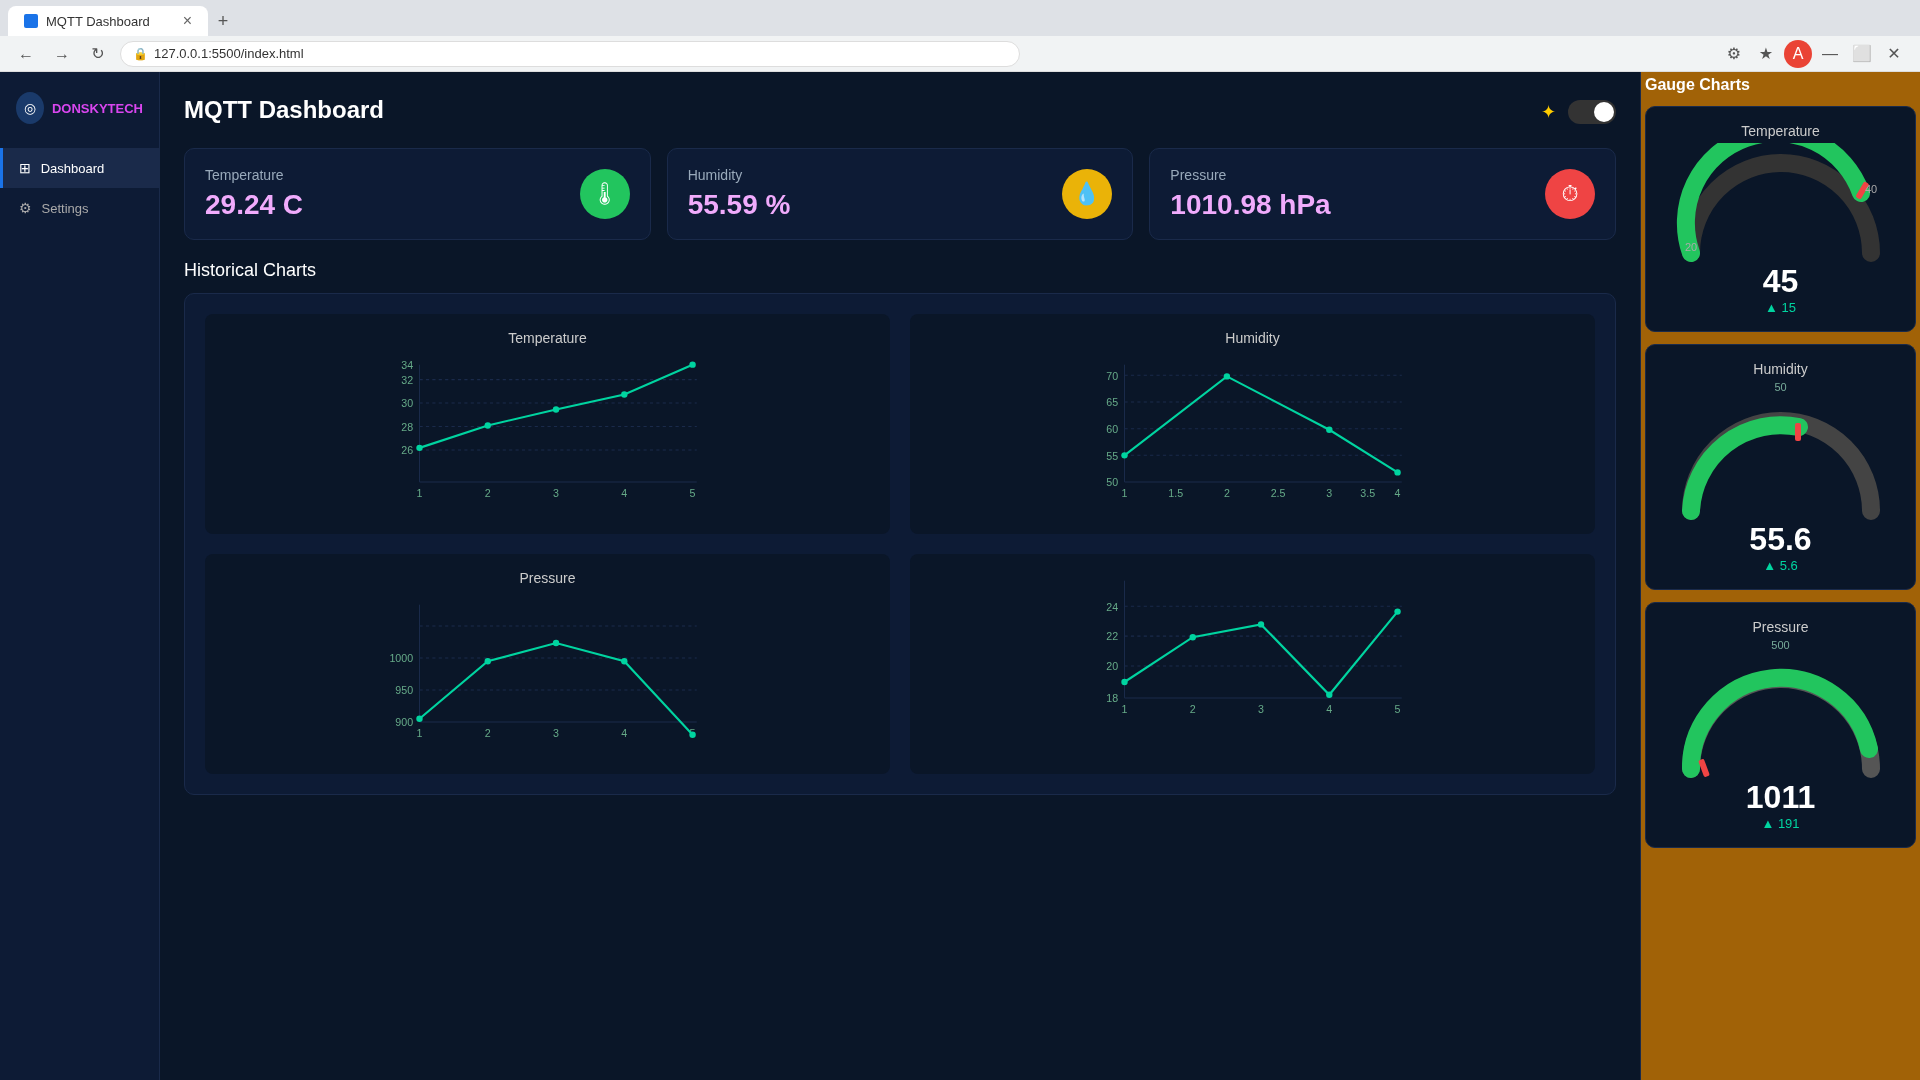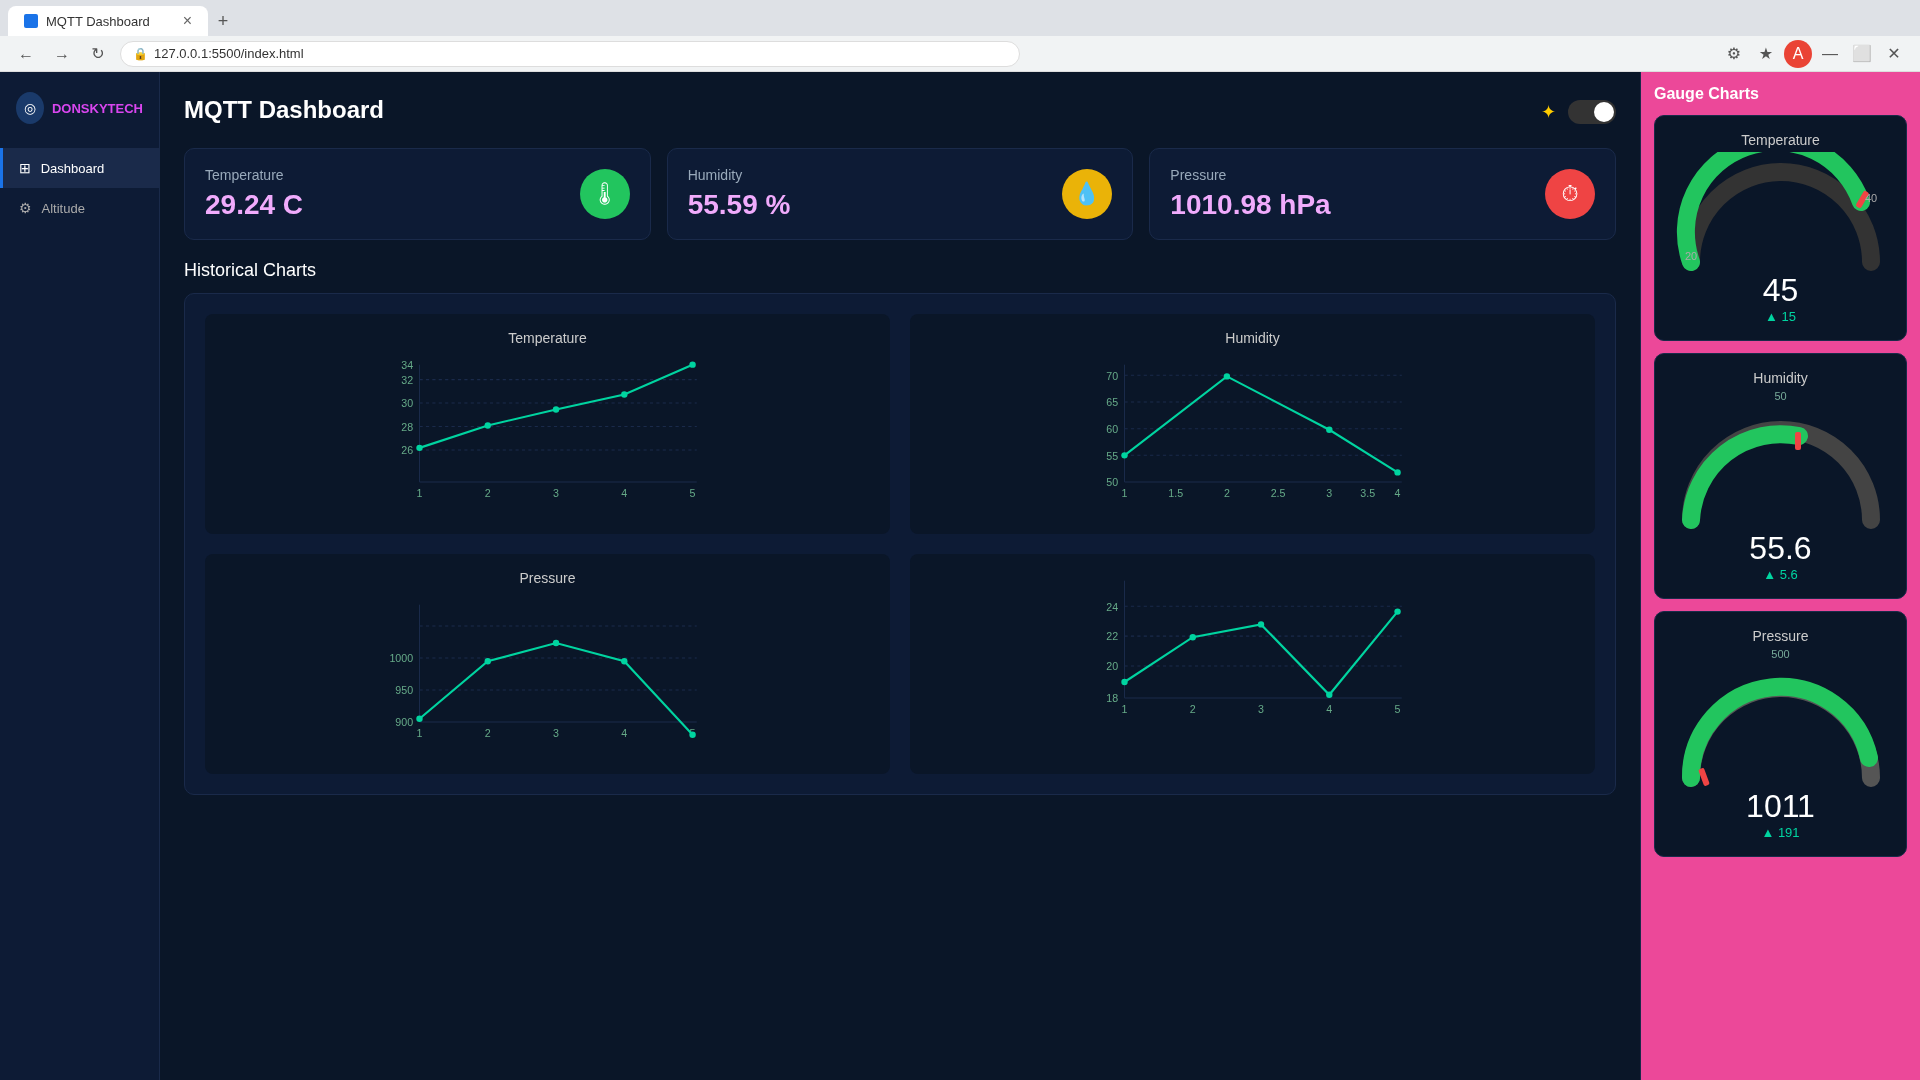--- a/index.html
+++ b/index.html
@@ -60,26 +60,26 @@
     .chart-title { text-align: center; font-size: 14px; color: #ccc; margin-bottom: 8px; }
 
     
     svg.line-chart { width: 100%; height: 160px; }
     .grid-line { stroke: #1a2a4a; stroke-width: 1; }
     .axis-text { fill: #6a8; font-size: 10px; font-family: Arial; }
     .line-path { fill: none; stroke: #00d4a0; stroke-width: 2; }
     .dot { fill: #00d4a0; }
 
     
-    .gauge-panel { width: 280px; background: #ec4899; border-right: none; flex-shrink: 0; padding: 13px; overflow-y: auto; border-left: 1px solid #1a2a4a; }
+    .gauge-panel { width: 280px; background: #a16207; border-right: none; flex-shrink: 0; padding: 4px; overflow-y: auto; border-left: 1px solid #1a2a4a; }
     .gauge-panel-title { font-size: 16px; font-weight: 600; color: #fff; margin-bottom: 12px; }
     .gauge-card { background: #0a1628; border-radius: 10px; padding: 16px; margin-bottom: 12px; border: 1px solid #1a2a4a; text-align: center; }
     .gauge-name { font-size: 14px; color: #ccc; margin-bottom: 4px; }
     .gauge-scale-label { font-size: 11px; color: #7a9; margin-bottom: 8px; }
-    .gauge-value-big { font-size: 32px; font-weight: 400; color: #fff; }
+    .gauge-value-big { font-size: 32px; font-weight: 700; color: #fff; }
     .gauge-delta { font-size: 13px; color: #00d4a0; }
     .gauge-delta-up::before { content: '▲ '; }
     svg.gauge-arc { display: block; margin: 0 auto; }
   </style>
 </head>
 <body>
 
 <div class="browser-chrome">
   <div class="browser-tabs">
     <div class="browser-tab">
@@ -114,21 +114,21 @@
     <div class="sidebar-logo">
       <div class="sidebar-logo-icon">◎</div>
       <span class="sidebar-logo-text">DONSKYTECH</span>
     </div>
     <div class="sidebar-item active">
       <span class="sidebar-item-icon">⊞</span>
       <span>Dashboard</span>
     </div>
     <div class="sidebar-item">
       <span class="sidebar-item-icon">⚙</span>
-      <span>Altitude</span>
+      <span>Settings</span>
     </div>
   </div>
 
   <div class="main-content">
 
     <div style="display:flex;justify-content:space-between;align-items:center;">
       <div class="page-title">MQTT Dashboard</div>
       <div class="top-bar">
         <span class="sun-icon">✦</span>
         <div class="toggle-switch">

